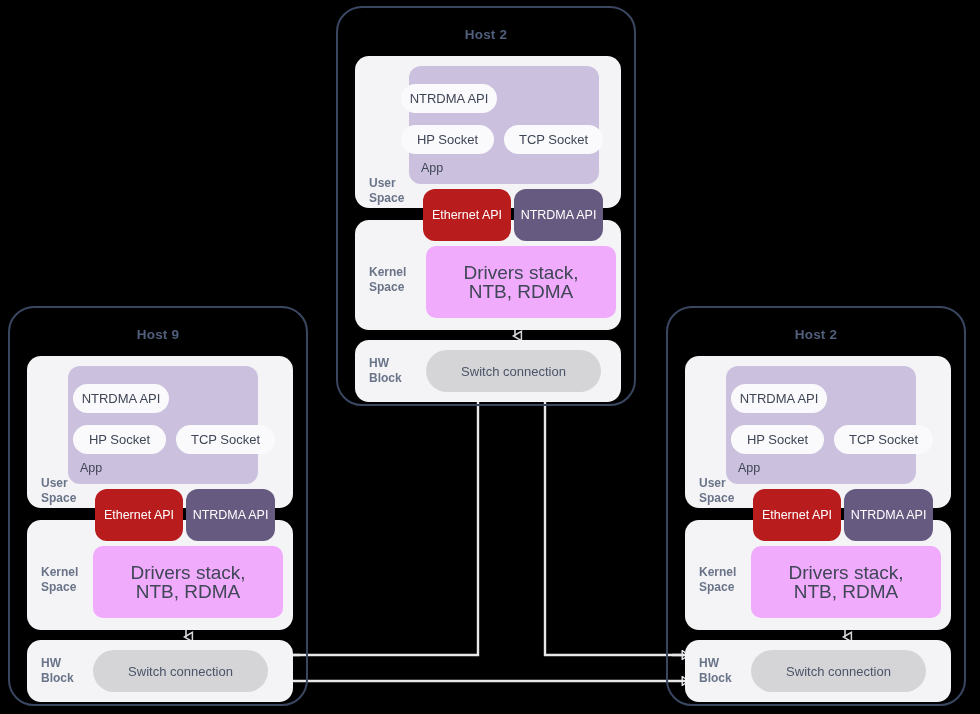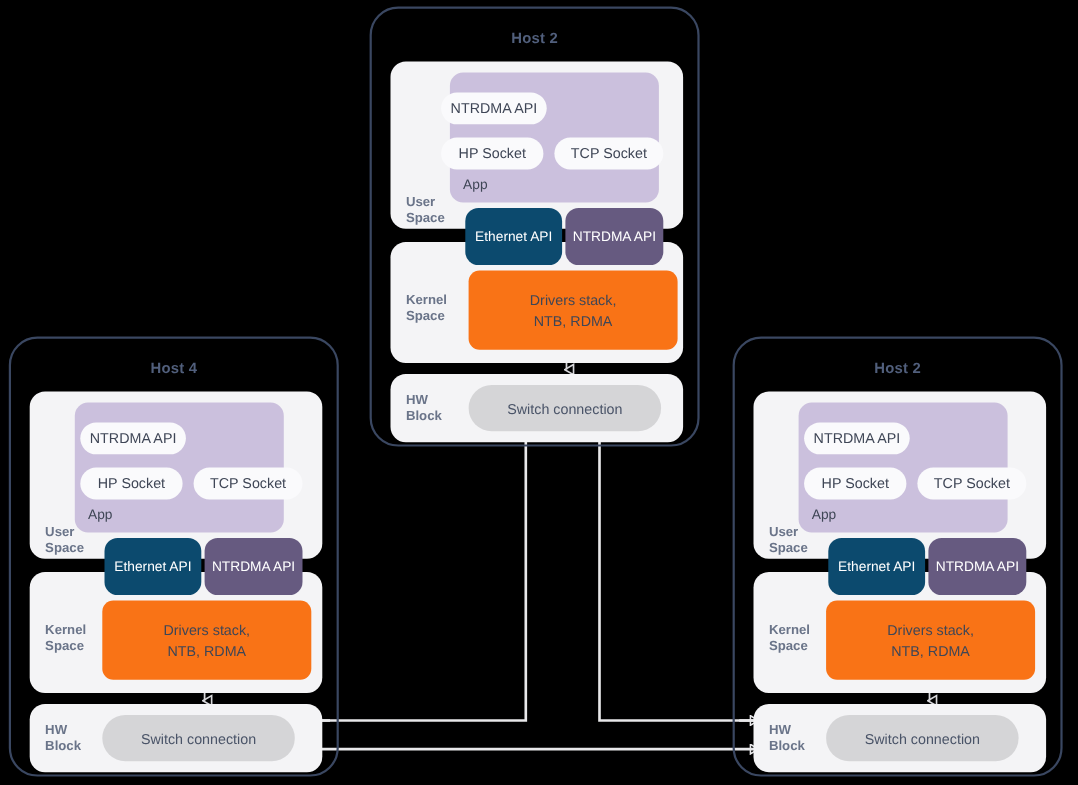--- a/index.html
+++ b/index.html
@@ -72,33 +72,33 @@
   .api-block {
     position: absolute;
     border-radius: 12px;
     display: flex;
     align-items: center;
     justify-content: center;
     font-size: 12.5px;
     color: #ffffff;
     white-space: nowrap;
   }
-  .api-eth    { background: #0c4a6e; }
+  .api-eth    { background: #b91c1c; }
   .api-ntrdma { background: #665a80; }
 
   
   .drivers {
     position: absolute;
-    background: #f97316;
+    background: #f0abfc;
     border-radius: 10px;
     display: flex;
     align-items: center;
     justify-content: center;
     text-align: center;
-    font-size: 13px;
+    font-size: 19px;
     line-height: 19px;
     color: #3f4656;
     white-space: pre-line;
   }
 
   
   .switch {
     position: absolute;
     background: #d5d5d7;
     border-radius: 22px;
@@ -196,21 +196,21 @@
     <div class="api-block api-ntrdma" style="left:176px; top:181px; width:89px; height:52px;">NTRDMA API</div>
 
     <div class="panel" style="left:17px; top:332px; width:266px; height:62px;">
       <div class="panel-label" style="left:14px; top:16px;">HW
 Block</div>
     </div>
     <div class="switch" style="left:88px; top:342px; width:175px; height:42px;">Switch connection</div>
   </div>
 
   <div class="host" style="left:8px; top:306px; width:300px; height:400px;">
-    <div class="host-title" style="top:19px;">Host 4</div>
+    <div class="host-title" style="top:19px;">Host 9</div>
 
     <div class="panel" style="left:17px; top:48px; width:266px; height:152px;">
       <div class="panel-label" style="left:14px; top:120px;">User
 Space</div>
     </div>
     <div class="app-box" style="left:58px; top:58px; width:190px; height:118px;">
       <div class="app-label" style="left:12px; top:95px;">App</div>
     </div>
     <div class="pill" style="left:63px; top:76px; width:96px; height:29px;">NTRDMA API</div>
     <div class="pill" style="left:63px; top:117px; width:93px; height:29px;">HP Socket</div>

